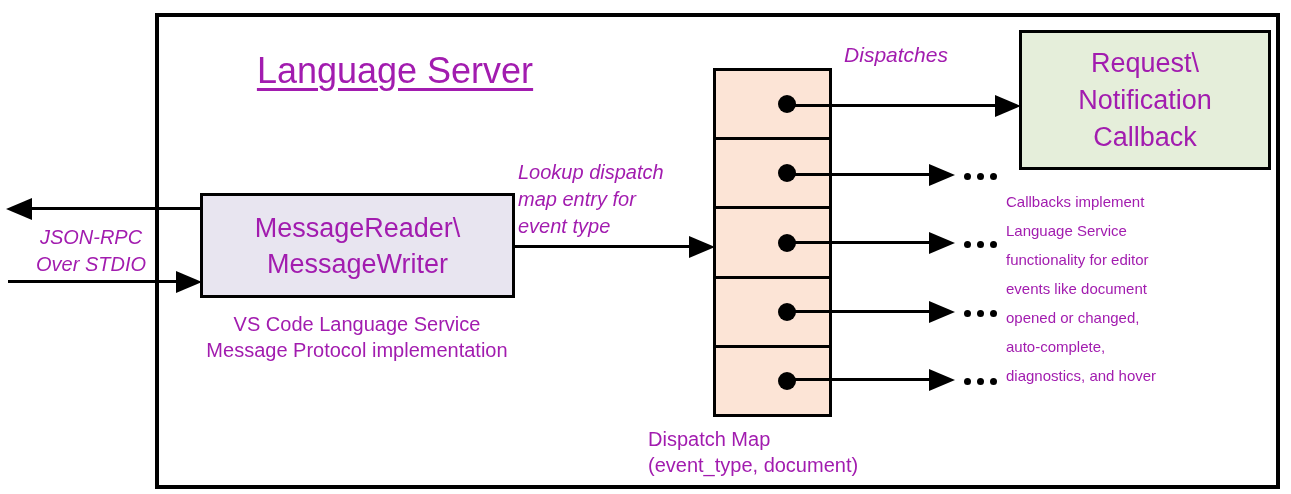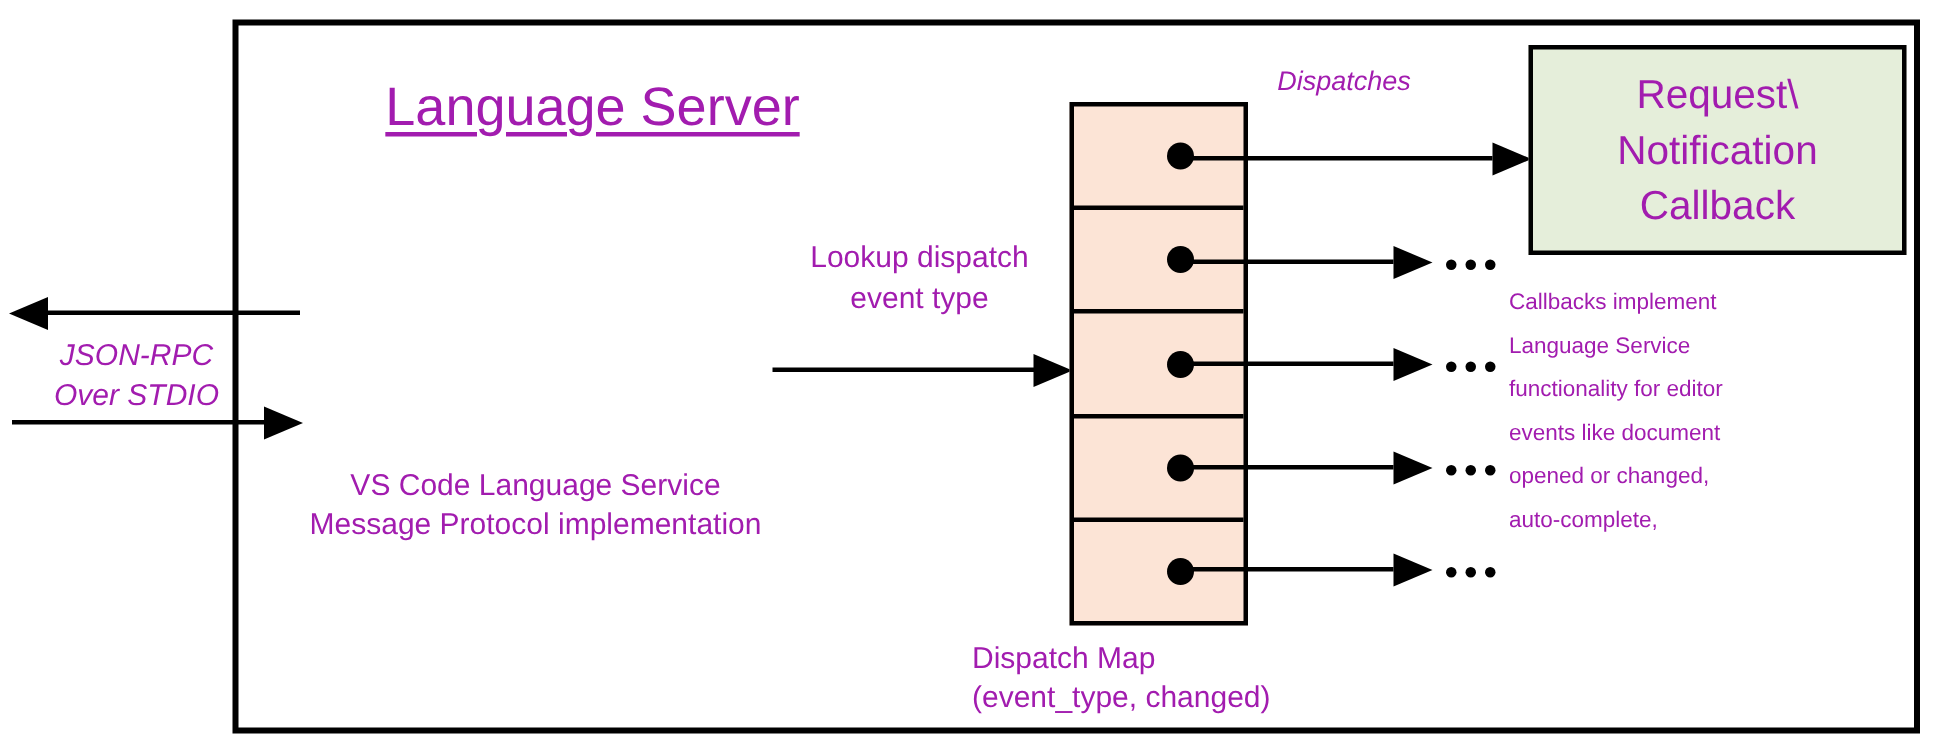--- a/index.html
+++ b/index.html
@@ -12,27 +12,27 @@
   .title{left:200px;top:50px;width:390px;text-align:center;font-size:36px;font-weight:400;
          text-decoration:underline;text-decoration-thickness:3px;text-underline-offset:5px;}
   .hline{height:3px;background:#000;}
   .arrow-right{width:0;height:0;border-top:11px solid transparent;border-bottom:11px solid transparent;border-left:26px solid #000;}
   .arrow-left{width:0;height:0;border-top:11px solid transparent;border-bottom:11px solid transparent;border-right:26px solid #000;}
   .io-label{left:18px;top:224px;width:146px;text-align:center;font-style:italic;font-size:20px;line-height:27px;}
   .message-box{left:200px;top:193px;width:315px;height:105px;border:3px solid #000;background:var(--message_box_fill,#e8e5f0);
                display:flex;flex-direction:column;align-items:center;justify-content:center;
                font-size:27px;line-height:36px;text-align:center;}
   .msg-caption{left:172px;top:311px;width:370px;text-align:center;font-size:20px;line-height:26px;}
-  .lookup-label{left:518px;top:159px;width:190px;text-align:center;font-size:20px;line-height:27px;}
+  .lookup-label{left:518px;top:159px;width:190px;font-style:italic;font-size:20px;line-height:27px;}
   .dispatch-col{left:713px;top:68px;width:119px;height:349px;border:3px solid #000;background:var(--dispatch_cell_fill,#fce4d6);
                 display:flex;flex-direction:column;}
   .dispatch-cell{flex:1;display:flex;align-items:center;padding-left:62px;}
   .dispatch-cell + .dispatch-cell{border-top:3px solid #000;}
   .dot{width:18px;height:18px;border-radius:50%;background:#000;}
-  .dispatch-label{left:821px;top:41px;width:150px;text-align:center;font-style:italic;font-size:18px;line-height:27px;}
+  .dispatch-label{left:821px;top:41px;width:150px;text-align:center;font-style:italic;font-size:21px;line-height:27px;}
   .callback-box{left:1019px;top:30px;width:252px;height:140px;border:3px solid #000;background:var(--callback_box_fill,#e5eeda);
                 display:flex;flex-direction:column;align-items:center;justify-content:center;
                 font-size:27px;line-height:37px;text-align:center;}
   .callbacks-note{left:1006px;top:187px;width:280px;text-align:left;font-size:15px;line-height:29px;}
   .map-caption{left:648px;top:426px;width:250px;text-align:left;font-size:20px;line-height:26px;}
   .ellipsis{display:flex;gap:6px;}
   .ellipsis span{width:7px;height:7px;border-radius:50%;background:#000;display:block;}
 </style>
 </head>
 <body>
@@ -46,30 +46,35 @@
   <div class="abs hline" style="left:30px;top:207px;width:170px;"></div>
   <div class="abs arrow-left" style="left:6px;top:198px;"></div>
   <div class="abs hline" style="left:8px;top:280px;width:168px;"></div>
   <div class="abs arrow-right" style="left:176px;top:271px;"></div>
 
   <div class="abs io-label">
     <div>JSON-RPC</div>
     <div>Over STDIO</div>
   </div>
 
+  <div class="abs message-box">
+    <div>MessageReader\</div>
+    <div>MessageWriter</div>
+  </div>
   <div class="abs msg-caption">
     <div>VS Code Language Service</div>
     <div>Message Protocol implementation</div>
   </div>
 
   <div class="abs hline" style="left:515px;top:245px;width:176px;"></div>
   <div class="abs arrow-right" style="left:689px;top:236px;"></div>
 
   <div class="abs lookup-label">
     <div>Lookup dispatch</div>
+    <div>map entry for</div>
     <div>event type</div>
   </div>
 
   <div class="abs dispatch-col">
     <div class="dispatch-cell">
         <div class="dot"></div>
       </div>
     <div class="dispatch-cell">
         <div class="dot"></div>
       </div>
@@ -129,20 +134,21 @@
     <div>Callback</div>
   </div>
 
   <div class="abs callbacks-note">
     <div>Callbacks implement</div>
     <div>Language Service</div>
     <div>functionality for editor</div>
     <div>events like document</div>
     <div>opened or changed,</div>
     <div>auto-complete,</div>
+    <div>diagnostics, and hover</div>
   </div>
 
   <div class="abs map-caption">
     <div>Dispatch Map</div>
-    <div>(event_type, changed)</div>
+    <div>(event_type, document)</div>
   </div>
 
 </div>
 
 </body></html>

